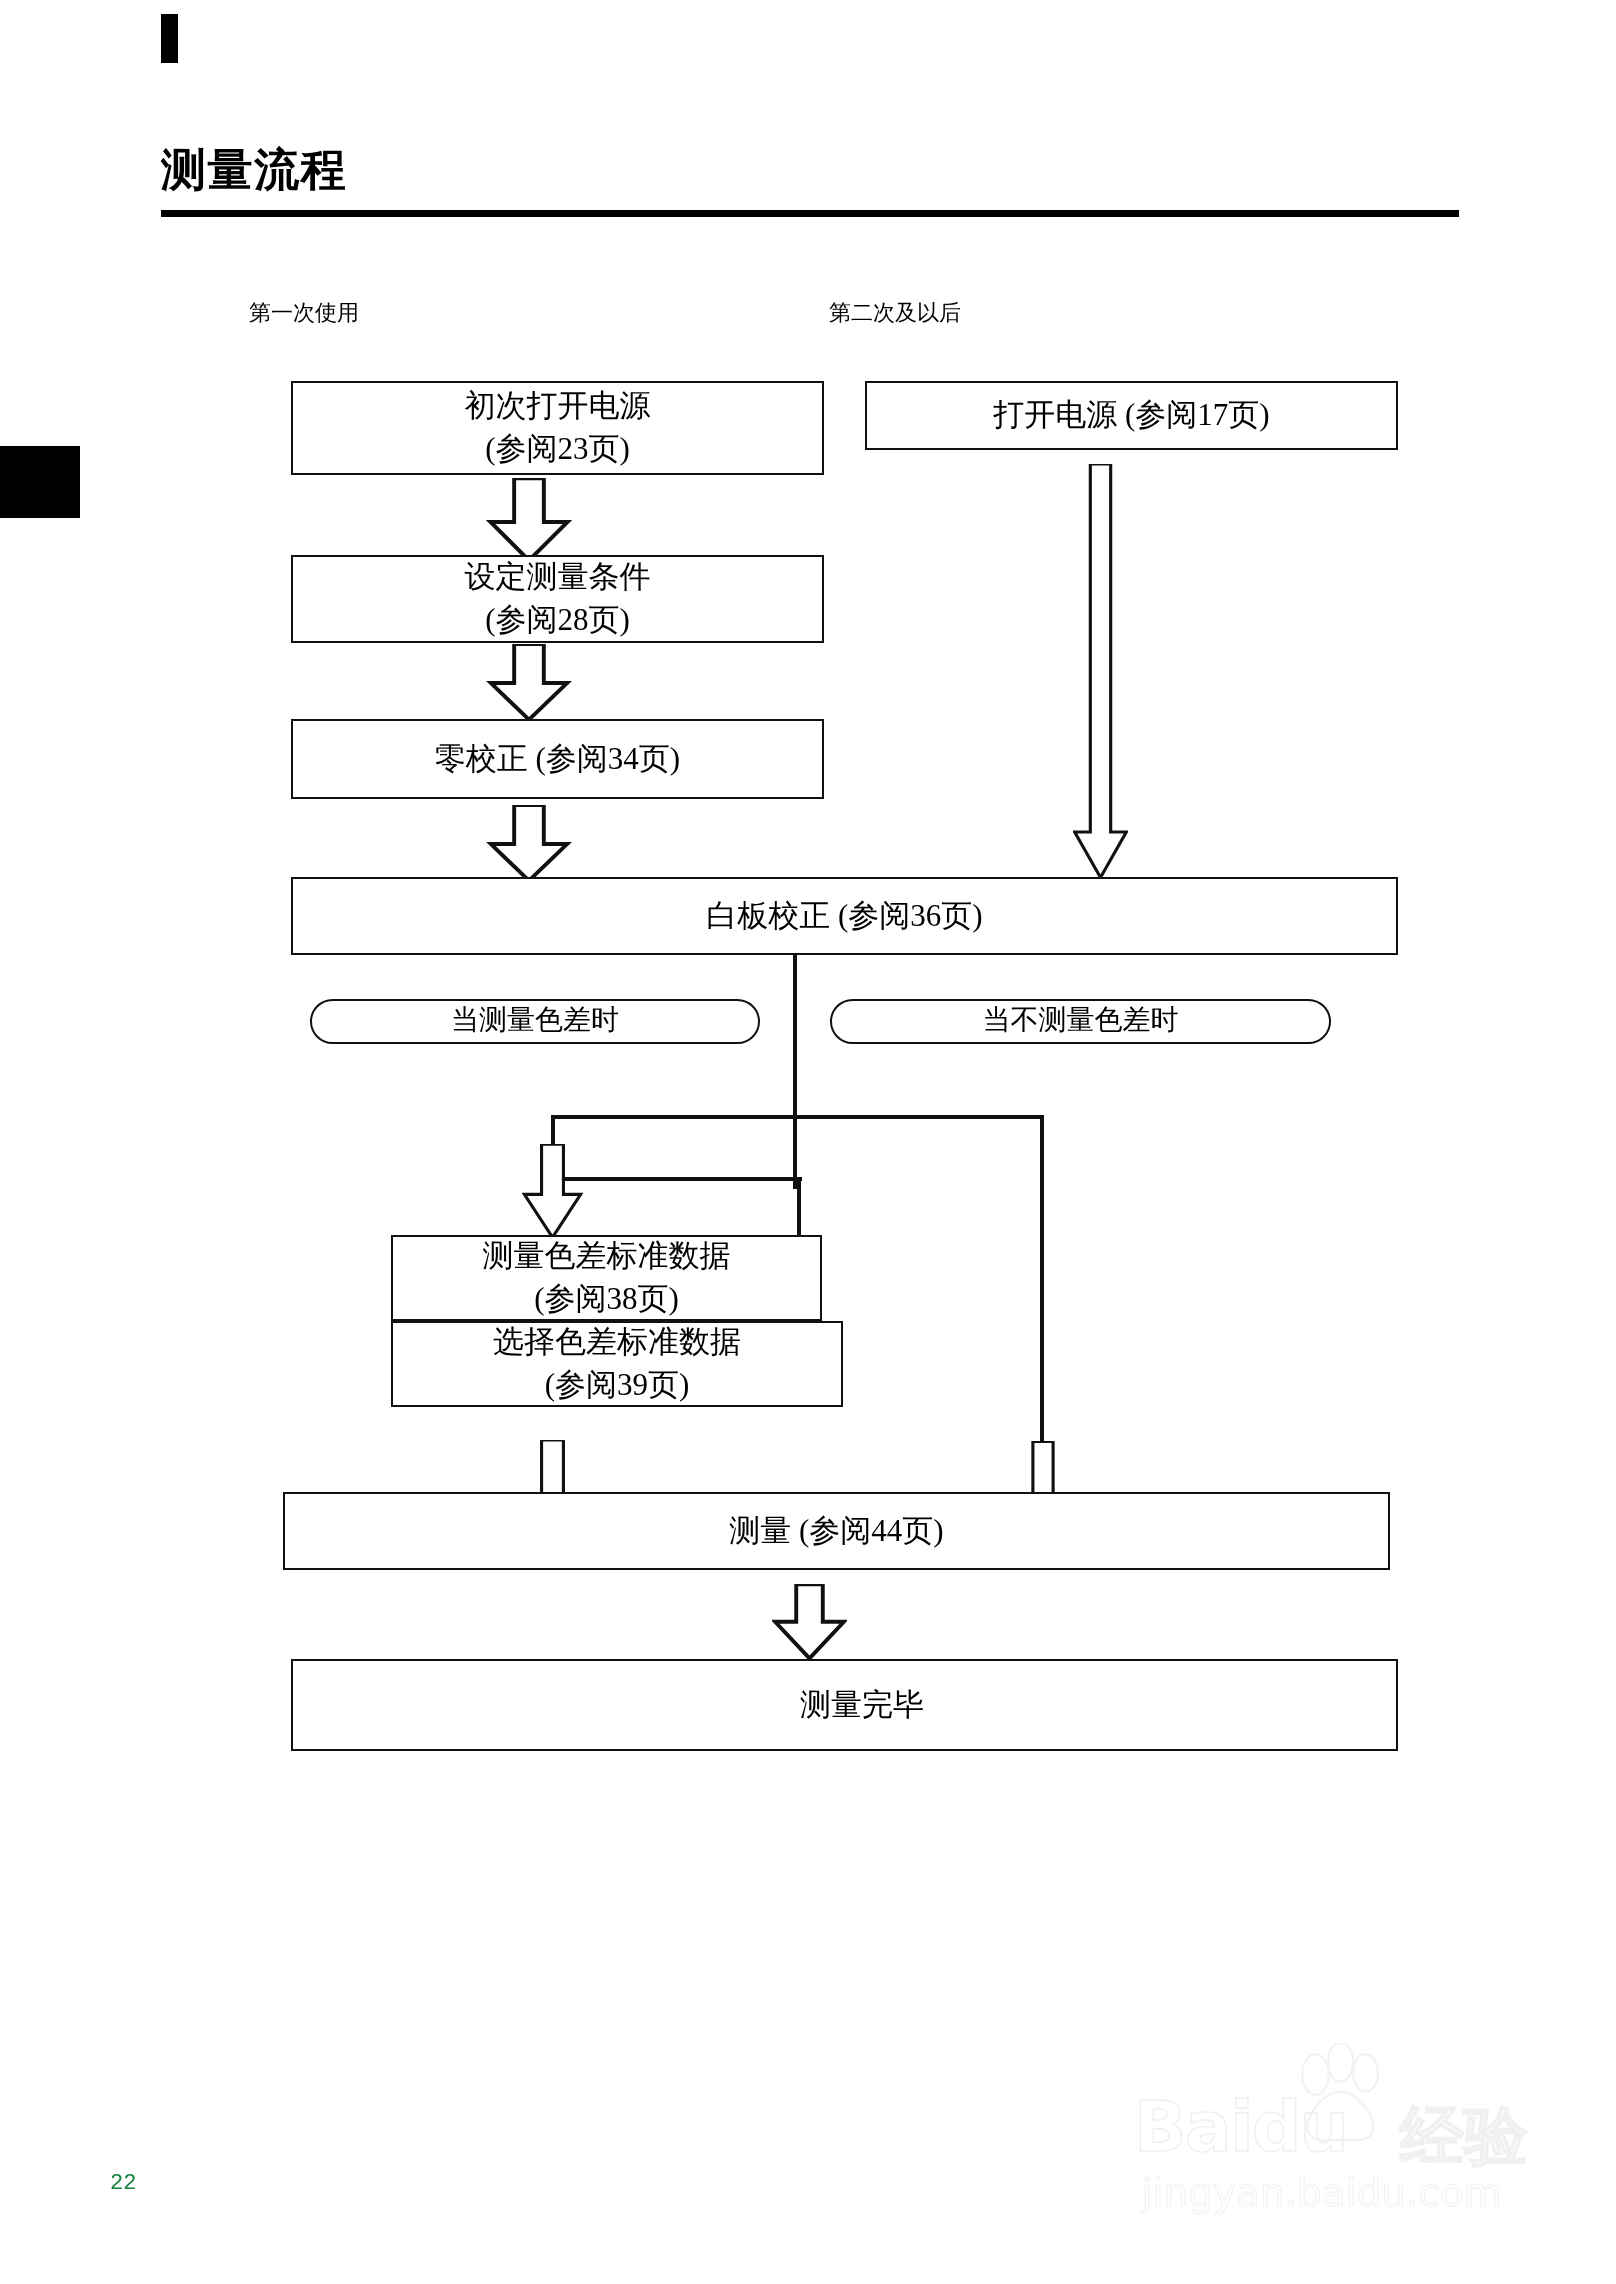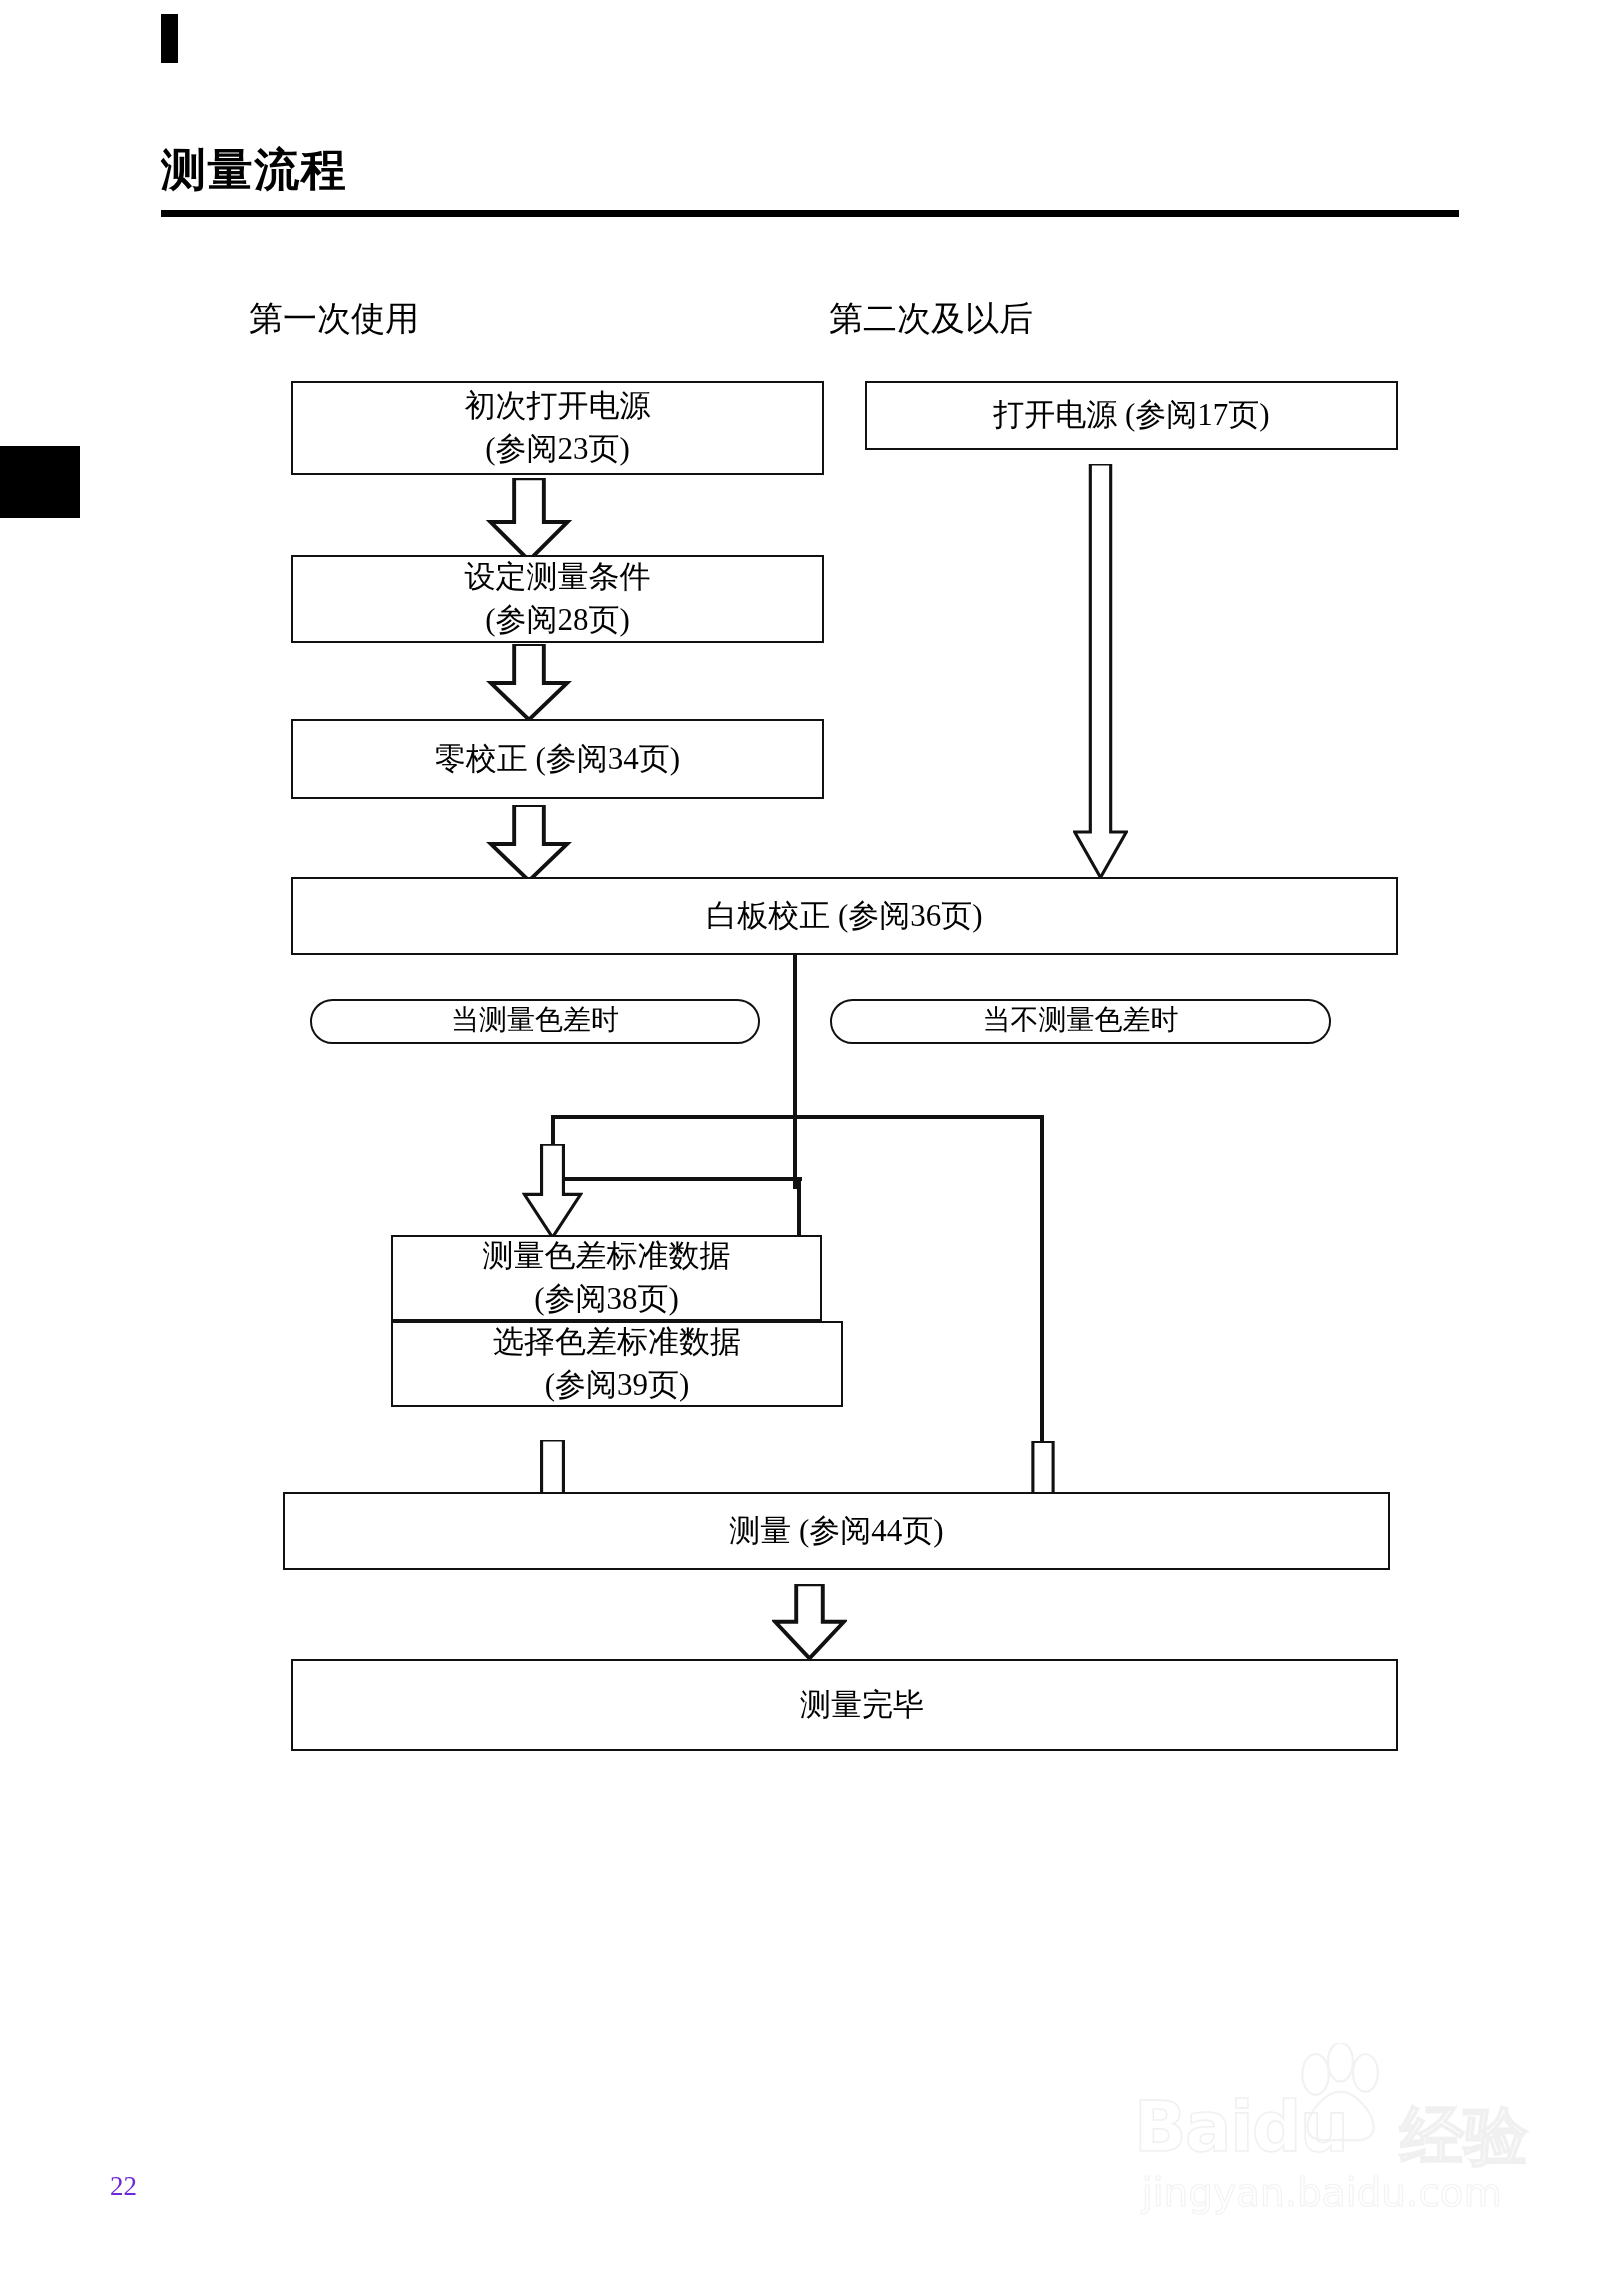--- a/index.html
+++ b/index.html
@@ -58,29 +58,29 @@
     top: 210px;
     width: 1298px;
     height: 7px;
     background: #000;
   }
 
   .page-number {
     position: absolute;
     left: 110px;
     top: 2171px;
-    font-size: 27px;
-    font-family: Liberation Serif, serif;
-    color: #6d28d9;
+    font-size: 22px;
+    font-family: Liberation Mono, monospace;
+    color: #15803d;
   }
 
   
   .col-head {
     position: absolute;
-    font-size: 34px;
+    font-size: 22px;
     line-height: 1;
     white-space: nowrap;
   }
 
   .node {
     position: absolute;
     box-sizing: border-box;
     border: 2.3px solid #111;
     background: #fff;
     display: flex;

